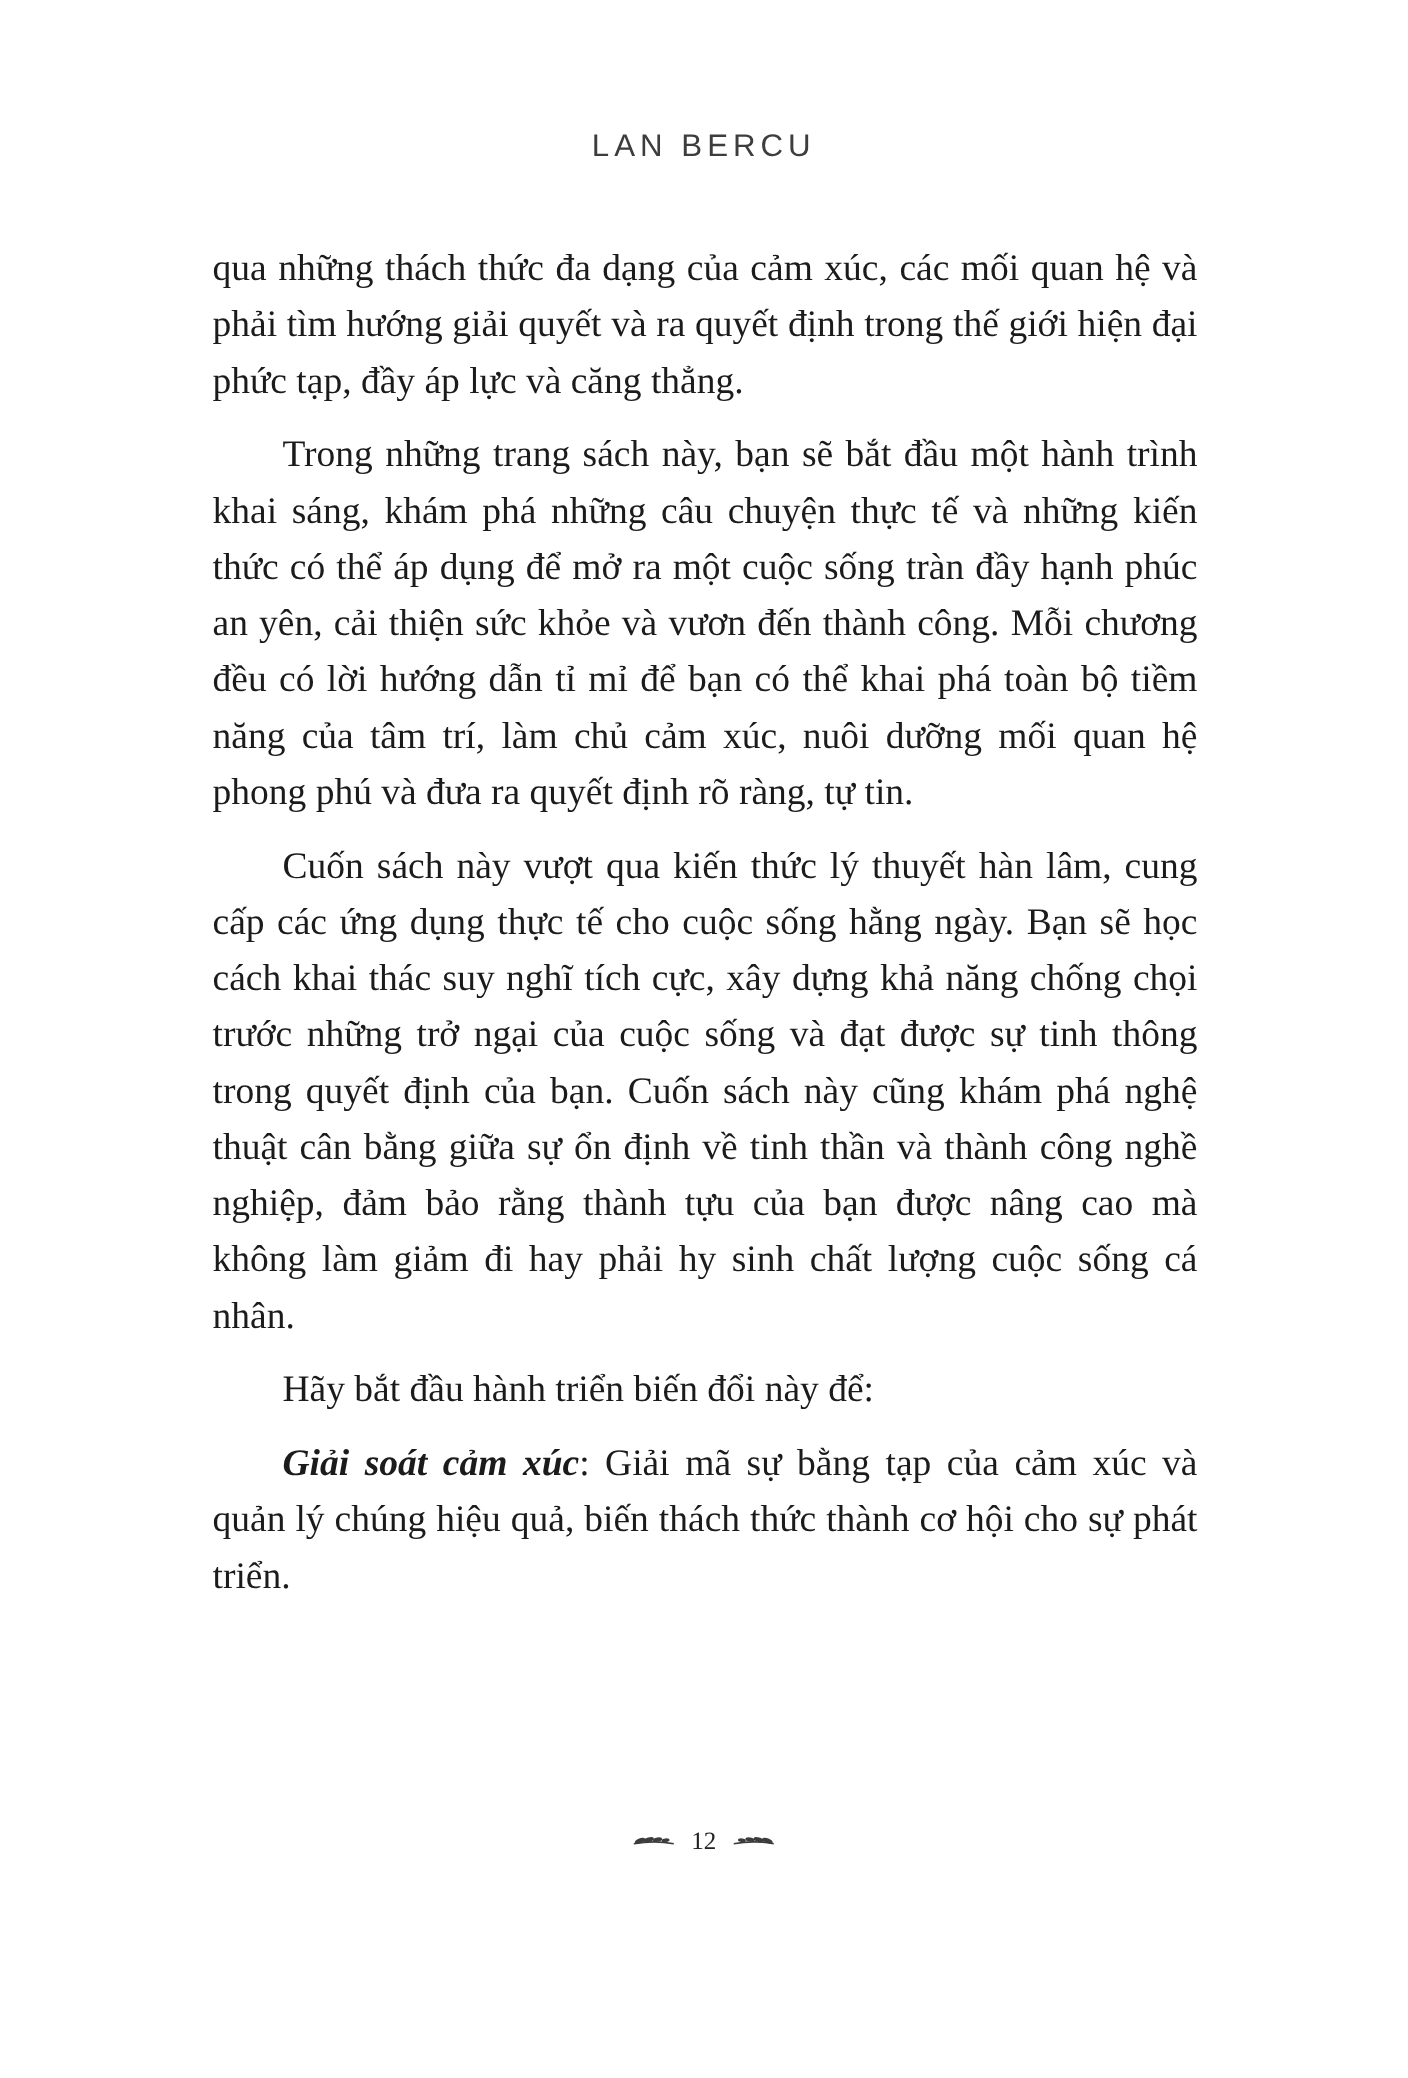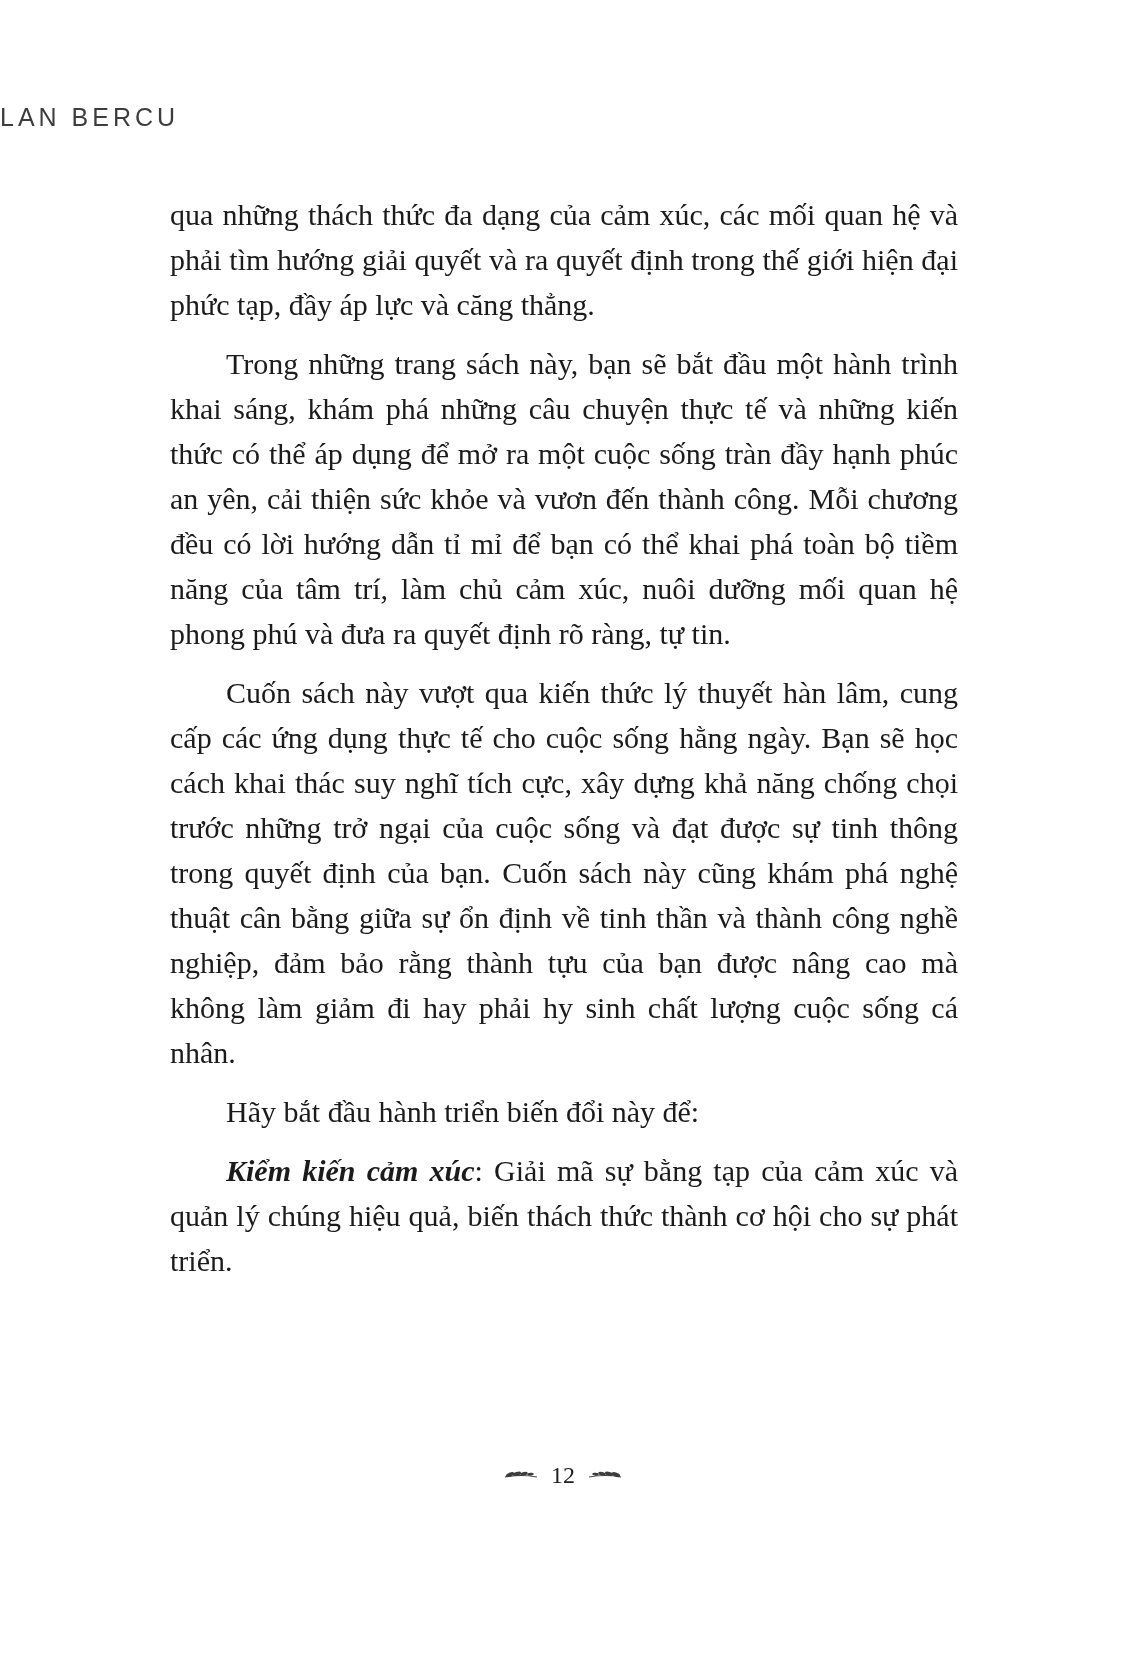--- a/index.html
+++ b/index.html
@@ -14,21 +14,21 @@
     background: #ffffff;
     font-family: "Liberation Serif", serif;
     color: #1b1b1b;
     overflow: hidden;
   }
   .running-header {
     position: absolute;
     top: 103px;
     left: 0;
     width: 100%;
-    text-align: left;
+    text-align: center;
     font-family: "Liberation Sans", sans-serif;
     font-weight: 300;
     font-size: 25px;
     letter-spacing: 4px;
     color: #3d3d3d;
   }
   .page-body {
     position: absolute;
     top: 192px;
     left: 170px;
@@ -51,21 +51,21 @@
   }
   .page-footer {
     position: absolute;
     top: 1462px;
     left: 0;
     width: 100%;
     display: flex;
     justify-content: center;
     align-items: center;
     gap: 12px;
-    font-size: 24px;
+    font-size: 20px;
     color: #222222;
   }
   .ornament {
     display: inline-flex;
     align-items: center;
   }
   .ornament.flip svg {
     transform: scaleX(-1);
   }
 </style>
@@ -80,21 +80,21 @@
 
   <div class="page-body">
     <p class="para no-indent"><span>qua những thách thức đa dạng của cảm xúc, các mối quan hệ và phải tìm hướng giải quyết và ra quyết định trong thế giới hiện đại phức tạp, đầy áp lực và căng thẳng.</span></p>
 
     <p class="para"><span>Trong những trang sách này, bạn sẽ bắt đầu một hành trình khai sáng, khám phá những câu chuyện thực tế và những kiến thức có thể áp dụng để mở ra một cuộc sống tràn đầy hạnh phúc an yên, cải thiện sức khỏe và vươn đến thành công. Mỗi chương đều có lời hướng dẫn tỉ mỉ để bạn có thể khai phá toàn bộ tiềm năng của tâm trí, làm chủ cảm xúc, nuôi dưỡng mối quan hệ phong phú và đưa ra quyết định rõ ràng, tự tin.</span></p>
 
     <p class="para"><span>Cuốn sách này vượt qua kiến thức lý thuyết hàn lâm, cung cấp các ứng dụng thực tế cho cuộc sống hằng ngày. Bạn sẽ học cách khai thác suy nghĩ tích cực, xây dựng khả năng chống chọi trước những trở ngại của cuộc sống và đạt được sự tinh thông trong quyết định của bạn. Cuốn sách này cũng khám phá nghệ thuật cân bằng giữa sự ổn định về tinh thần và thành công nghề nghiệp, đảm bảo rằng thành tựu của bạn được nâng cao mà không làm giảm đi hay phải hy sinh chất lượng cuộc sống cá nhân.</span></p>
 
     <p class="para"><span>Hãy bắt đầu hành triển biến đổi này để:</span></p>
 
-    <p class="para"><span class="para-lead">Kiểm kiến cảm xúc</span><span>: Giải mã sự bằng tạp của cảm xúc và quản lý chúng hiệu quả, biến thách thức thành cơ hội cho sự phát triển.</span></p>
+    <p class="para"><span class="para-lead">Giải soát cảm xúc</span><span>: Giải mã sự bằng tạp của cảm xúc và quản lý chúng hiệu quả, biến thách thức thành cơ hội cho sự phát triển.</span></p>
 
   </div>
 
   <div class="page-footer">
     <span class="ornament">
       <svg width="36" height="14" viewBox="0 0 36 14" aria-hidden="true">
         <path d="M2 8 Q 18 5 34 8" stroke="#3c3c3c" fill="none" stroke-width="1.2"></path>
         <ellipse cx="7" cy="5.6" rx="4.4" ry="2" transform="rotate(-22 7 5.6)" fill="#3c3c3c"></ellipse>
         <ellipse cx="14" cy="4.8" rx="4.2" ry="1.9" transform="rotate(-16 14 4.8)" fill="#3c3c3c"></ellipse>
         <ellipse cx="21" cy="4.6" rx="3.8" ry="1.7" transform="rotate(-10 21 4.6)" fill="#3c3c3c"></ellipse>

